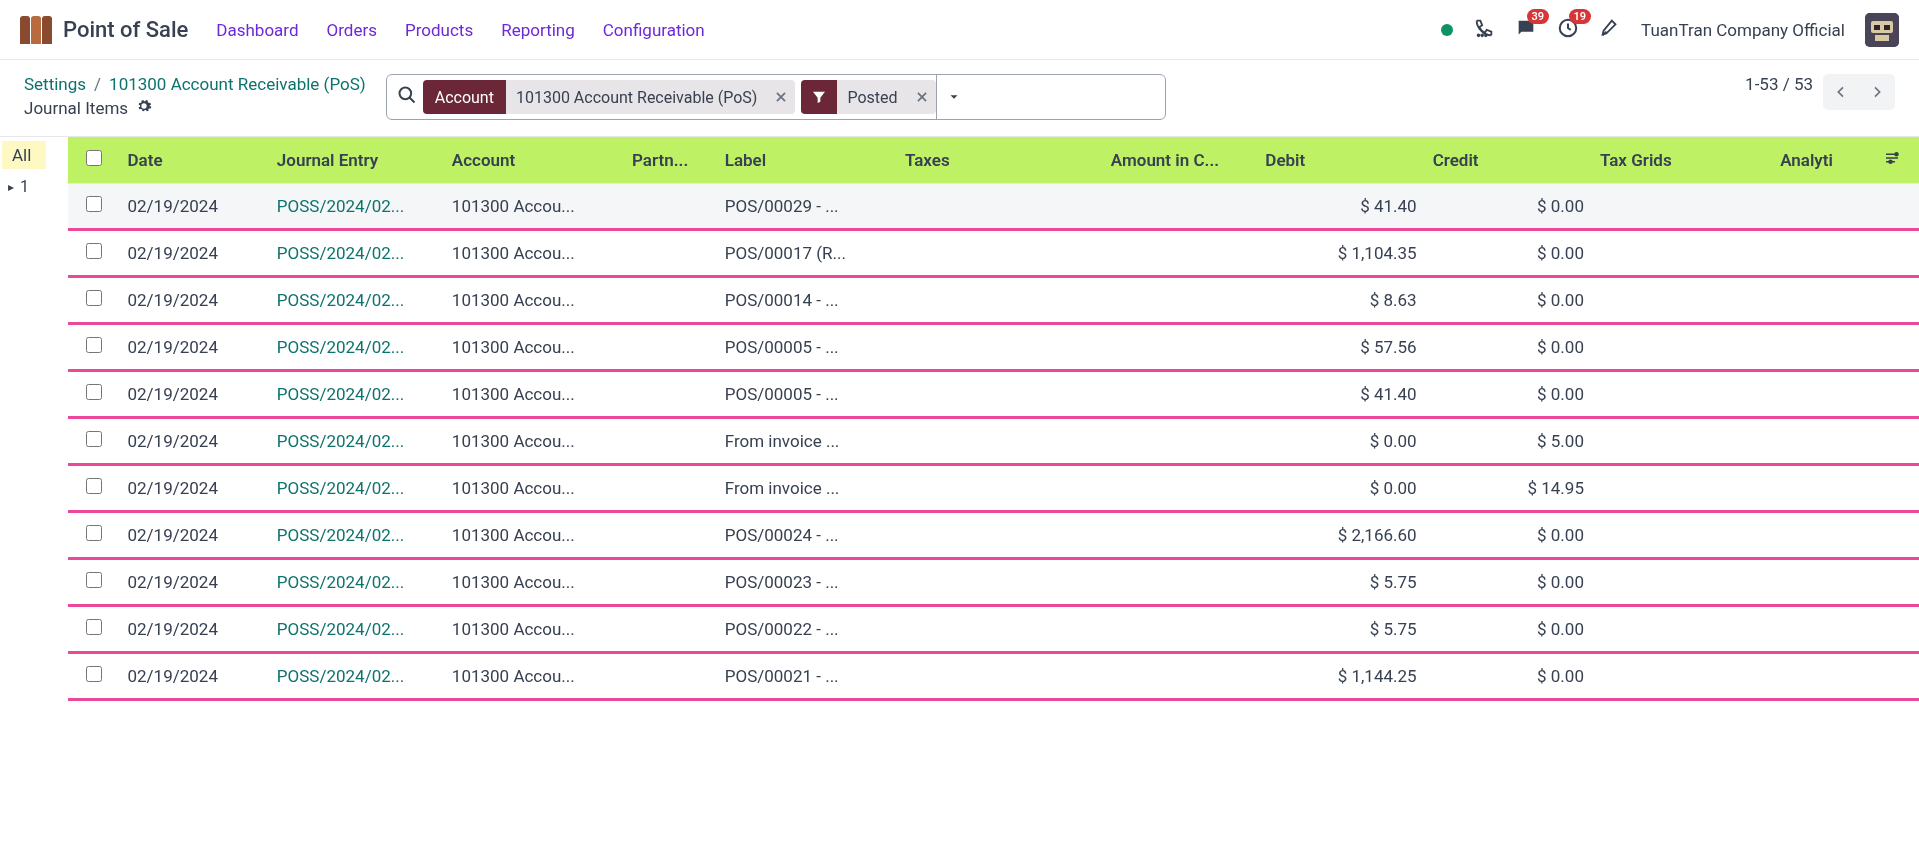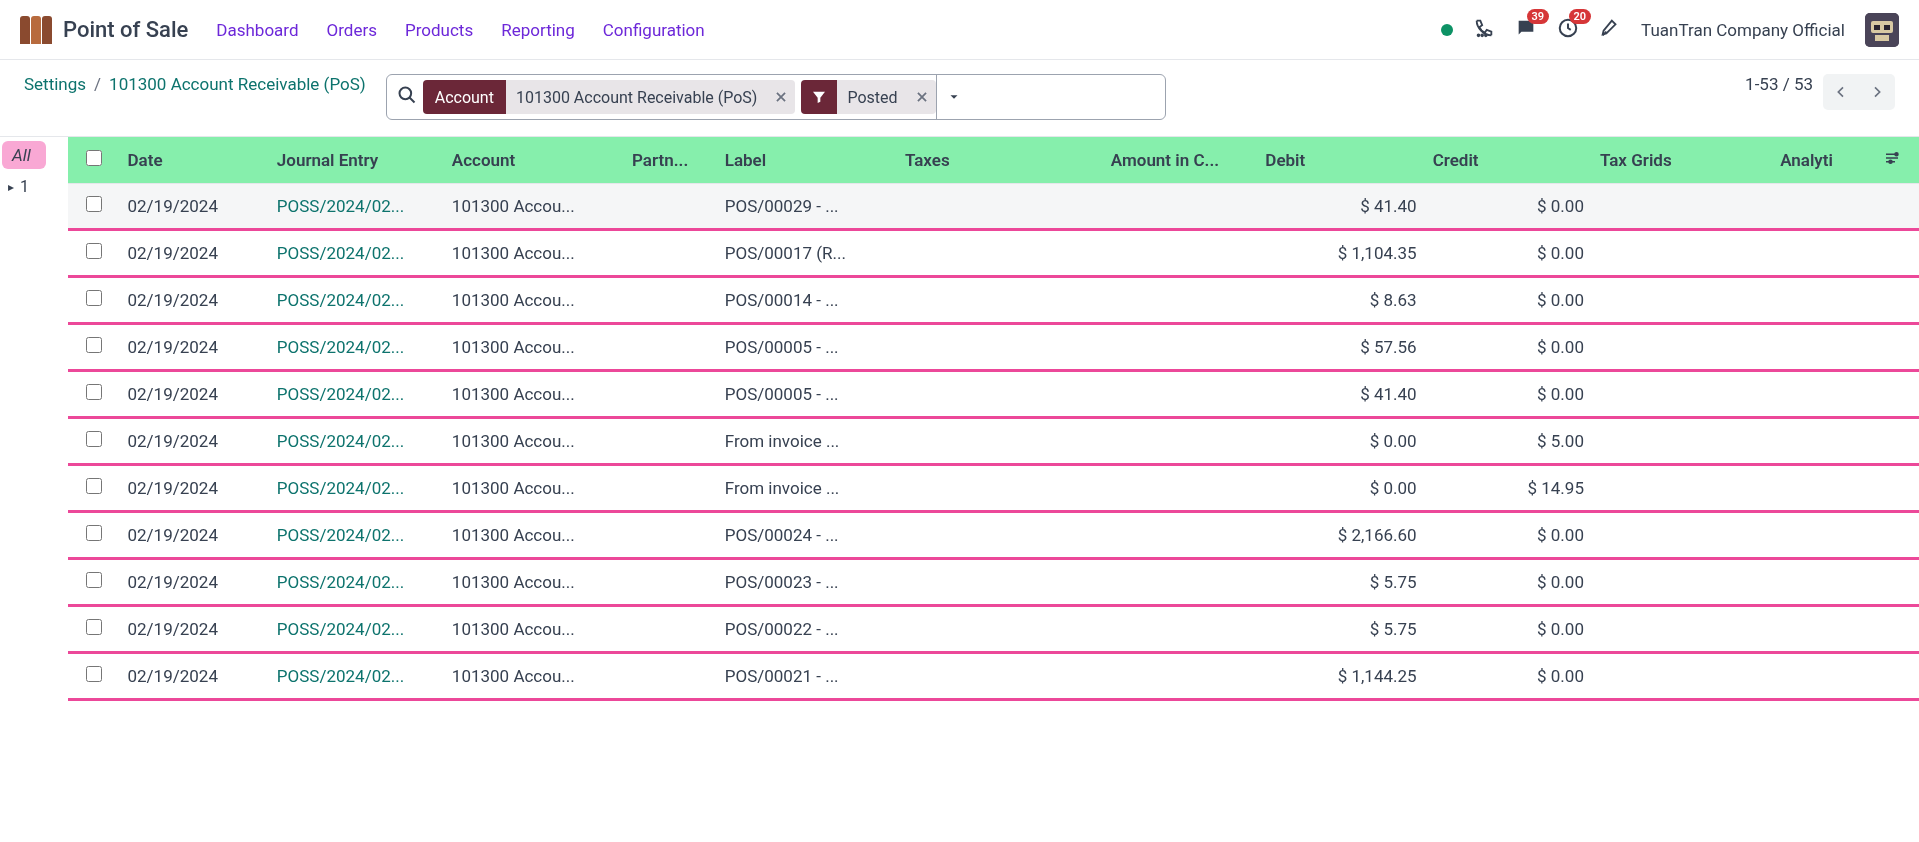--- a/index.html
+++ b/index.html
@@ -57,28 +57,28 @@
   .search-input { border:none; outline:none; flex:1; font-size:16px; padding:0 10px; height:100%; background:transparent;}
   .search-dropdown { border-left:1px solid #9ca3af; width:36px; height:100%; display:flex; align-items:center; justify-content:center; cursor:pointer;}
   
   .cp-right { margin-left:auto; display:flex; align-items:flex-start; gap:10px;}
   .pager-text { font-size:17px; }
   .pager-btns { display:flex; background:#f1f3f4; border-radius:5px; overflow:hidden;}
   .pager-btn { width:36px; height:36px; display:flex; align-items:center; justify-content:center; cursor:pointer; color:#6b7280;}
   
   .main { display:flex; height:calc(842px - 52px - 72px); overflow:hidden;}
   .sidebar { width:68px; flex-shrink:0; }
-  .sidebar-all { background:#f9a8d4; color:#374151; padding:4px 10px; font-size:17px; display:inline-block; margin:4px 0 0 2px; border-radius:6px; width:44px;font-style:italic;}
+  .sidebar-all { background:#fef9c3; color:#374151; padding:4px 10px; font-size:17px; display:inline-block; margin:4px 0 0 2px; border-radius:0; width:44px;}
   .sidebar-item { display:flex; align-items:center; padding:4px 8px; font-size:16px; cursor:pointer; gap:6px; margin-top:4px;}
   .tree-caret{ font-size:12px;}
   
   .table-wrap { flex:1; overflow:auto; }
   table { border-collapse:collapse; width:100%; table-layout:fixed;}
   th, td { text-align:left; padding:12px 8px; white-space:nowrap; overflow:hidden; text-overflow:ellipsis; font-size:17px;}
-  thead th { font-weight:600; color:#374151; border-bottom:1px solid #e5e7eb; position:sticky; top:0; background:#86efac;}
+  thead th { font-weight:600; color:#374151; border-bottom:1px solid #e5e7eb; position:sticky; top:0; background:#bef264;}
   tbody tr { border-bottom:3px solid #ec4899;}
   tbody tr.hover { background:#f5f6f7;}
   .chk { width:40px; text-align:center;}
   input[type="checkbox"]{ width:16px; height:16px; border:2px solid #9ca3af; cursor:pointer;}
   .col-date{width:116px;}
   .col-entry{width:136px;}
   .col-account{width:140px;}
   .col-partner{width:72px;}
   .col-label{width:140px;}
   .col-taxes{width:160px;}
@@ -125,21 +125,21 @@
       <svg class="icon-svg" viewBox="0 0 24 24" fill="currentColor">
           <path d="M4 4h16v12H7l-3 3z"></path>
         </svg>
       <span class="badge">39</span>
     </span>
     <span class="icon-btn">
       <svg class="icon-svg" viewBox="0 0 24 24" fill="none" stroke="currentColor" stroke-width="2.2">
           <circle cx="12" cy="12" r="9"></circle>
           <path d="M12 7v5l3 2"></path>
         </svg>
-      <span class="badge">20</span>
+      <span class="badge">19</span>
     </span>
     <span class="icon-btn">
       <svg class="icon-svg" viewBox="0 0 24 24" fill="none" stroke="currentColor" stroke-width="2">
           <path d="M14 4l4 4-10 10-4 1 1-4z"></path>
           <path d="M4 20l4-4"></path>
         </svg>
     </span>
     <span class="company-name">TuanTran Company Official</span>
     <span class="avatar">
       <svg width="34" height="34" viewBox="0 0 34 34">
@@ -152,20 +152,28 @@
     </span>
   </div>
 </div>
 
 <div class="control-panel">
   <div class="cp-left">
     <div class="breadcrumb">
       <a>Settings</a>
       <span class="sep">/</span>
       <span class="breadcrumb-cur">101300 Account Receivable (PoS)</span>
+    </div>
+    <div class="subhead">
+      <span>Journal Items</span>
+      <span class="gear-small">
+        <svg width="16" height="16" viewBox="0 0 24 24" fill="currentColor">
+            <path d="M12 8a4 4 0 100 8 4 4 0 000-8zm9 4l2 1-1 3-2-.5a8 8 0 01-1.5 1.5l.5 2-3 1-1-2a8 8 0 01-2 0l-1 2-3-1 .5-2A8 8 0 017 16.5L5 17l-1-3 2-1a8 8 0 010-2l-2-1 1-3 2 .5A8 8 0 018.5 6L8 4l3-1 1 2a8 8 0 012 0l1-2 3 1-.5 2A8 8 0 0119.5 7.5l2-.5 1 3-2 1a8 8 0 010 2z"></path>
+          </svg>
+      </span>
     </div>
   </div>
 
   <div class="search-wrap">
     <span class="search-icon">
       <svg width="20" height="20" viewBox="0 0 24 24" fill="none" stroke="currentColor" stroke-width="2.4">
           <circle cx="10" cy="10" r="7"></circle>
           <path d="M21 21l-6-6"></path>
         </svg>
     </span>

